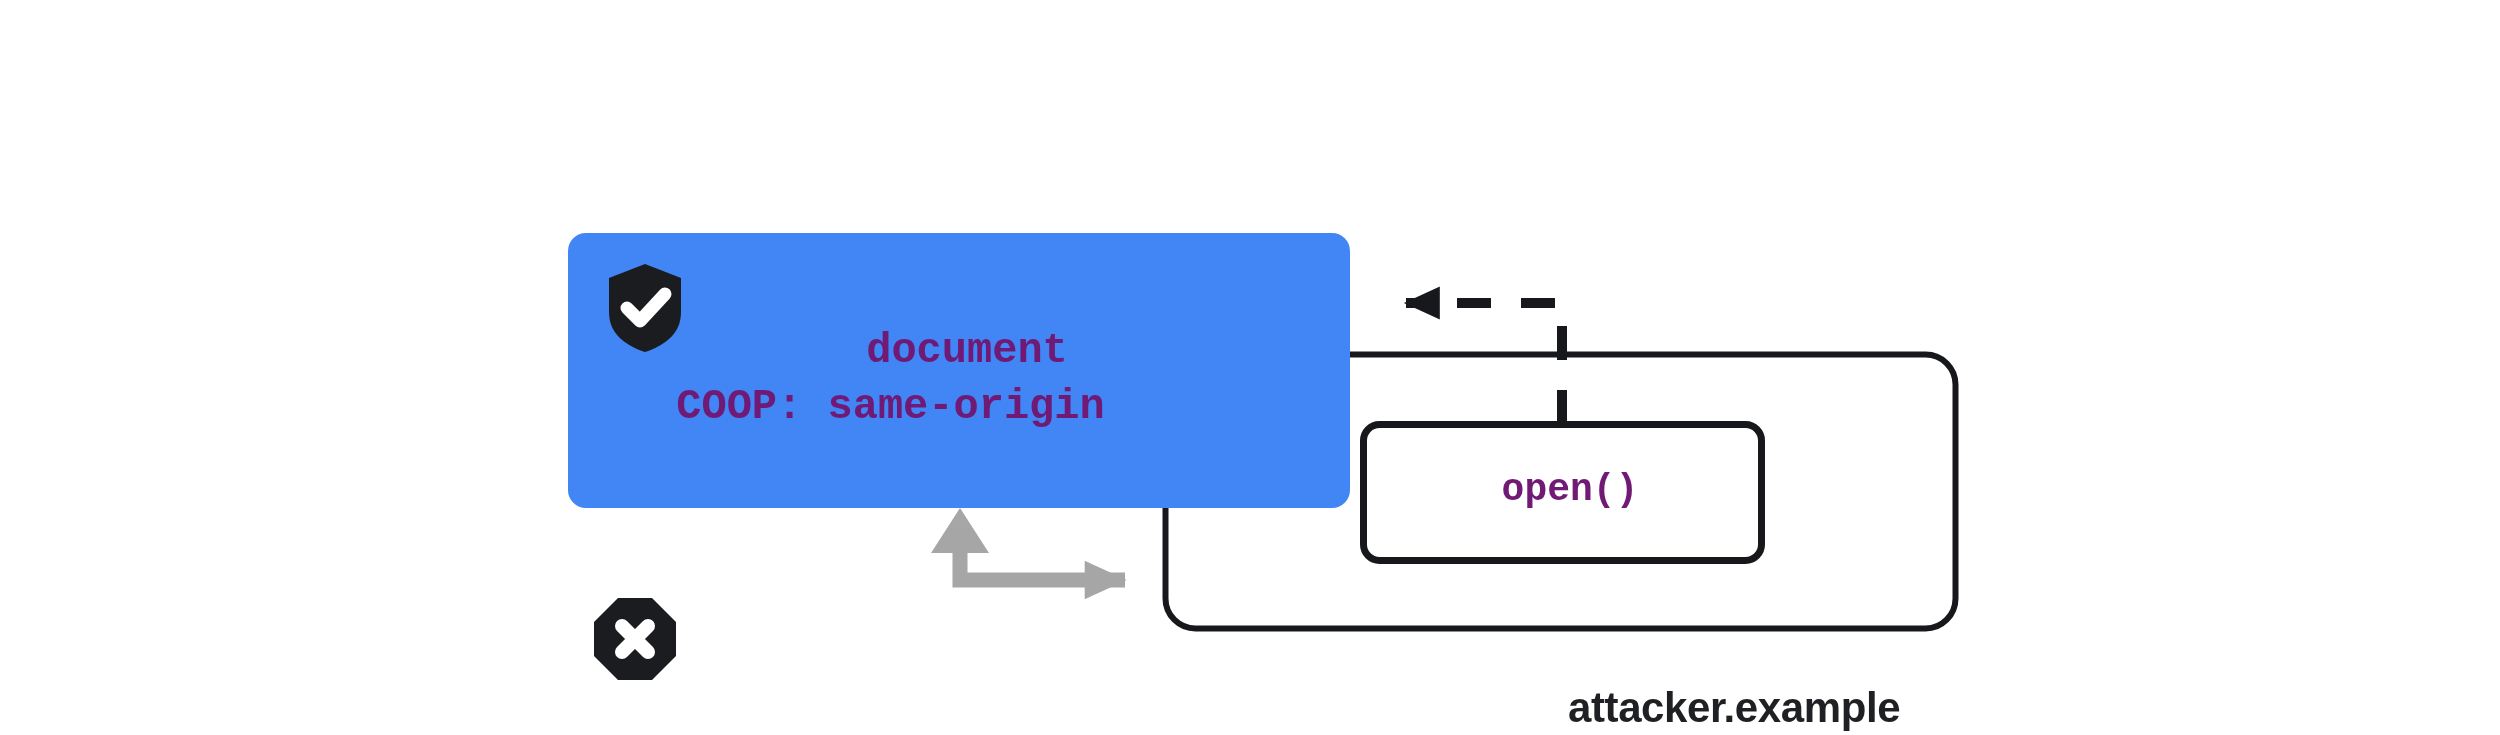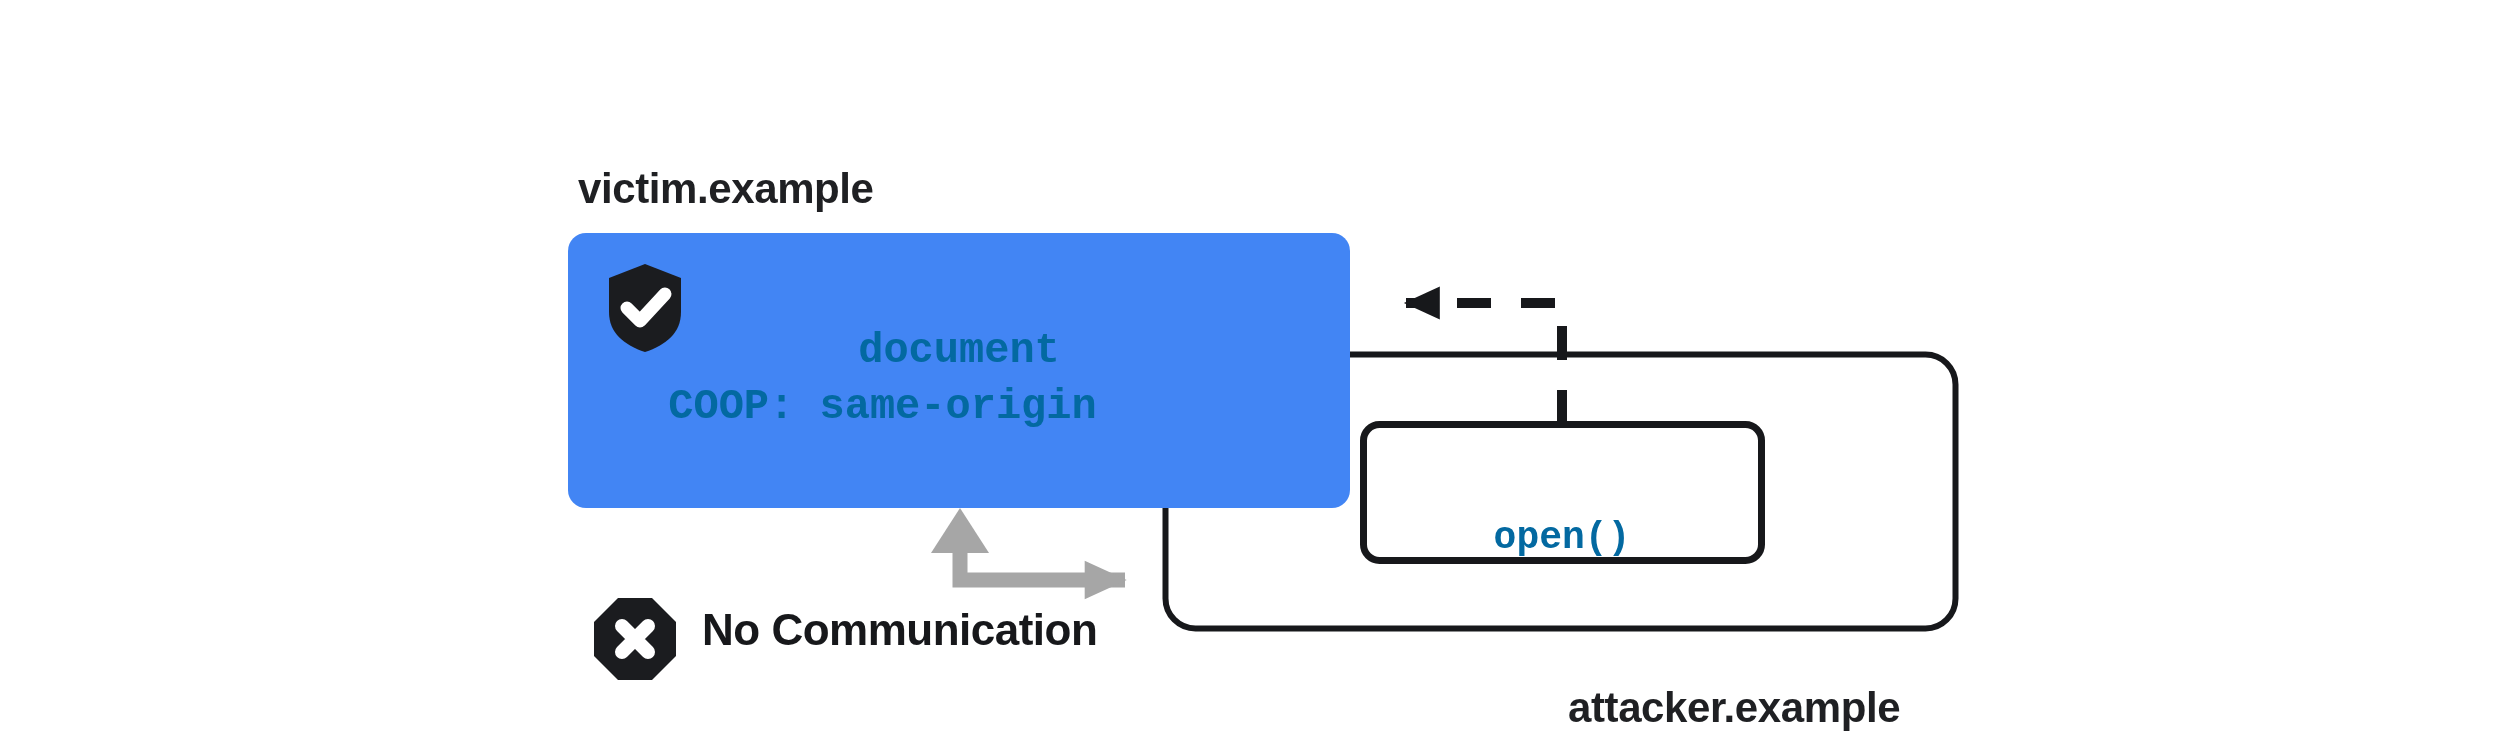--- a/index.html
+++ b/index.html
@@ -56,23 +56,24 @@
     font-size: 44px;
     letter-spacing: -0.5px;
     color: #17181b;
     white-space: nowrap;
     line-height: 1;
   }
   .mono-text {
     position: absolute;
     font-family: "Liberation Mono", "DejaVu Sans Mono", monospace;
     font-weight: 700;
-    color: #0369a1;
+    color: #701a75;
     white-space: pre;
     line-height: 1;
+    padding-left: 8px;
   }
   #doc-line-1 {
     left: 568px;
     top: 330px;
     width: 782px;
     text-align: center;
     font-size: 42px;
   }
   #doc-line-2 {
     left: 568px;
@@ -81,21 +82,20 @@
     text-align: center;
     font-size: 42px;
     letter-spacing: 0px;
   }
   #open-text {
     left: 1363px;
     top: 471px;
     width: 398px;
     text-align: center;
     font-size: 38px;
-    margin-top: 48px;
   }
 </style>
 </head>
 <body>
 
 <div id="stage">
 
   <svg id="diagram-svg" viewBox="0 0 2500 735">
     <defs>
 
@@ -125,25 +125,23 @@
                C 624 345 609 333 609 312 L 609 278 z" fill="#1b1c1f"></path>
       <path d="M 627 308 L 640 321 L 665 294" fill="none" stroke="#ffffff" stroke-width="13" stroke-linecap="round" stroke-linejoin="round"></path>
     </g>
 
     <g>
       <polygon points="618,598 652,598 676,622 676,656 652,680 618,680 594,656 594,622" fill="#1b1c1f"></polygon>
       <path d="M 622 626 L 648 652 M 648 626 L 622 652" stroke="#ffffff" stroke-width="14" stroke-linecap="round"></path>
     </g>
   </svg>
 
-  <div class="label-domain" id="victim-label">victim.example</div>
 
   <div class="mono-text" id="doc-line-1">document</div>
 
   <div class="mono-text" id="doc-line-2">COOP: same-origin</div>
 
   <div class="mono-text" id="open-text">open()</div>
 
-  <div class="label-nocomm">No Communication</div>
 
   <div class="label-domain" id="attacker-label">attacker.example</div>
 
 </div>
 
 </body></html>

